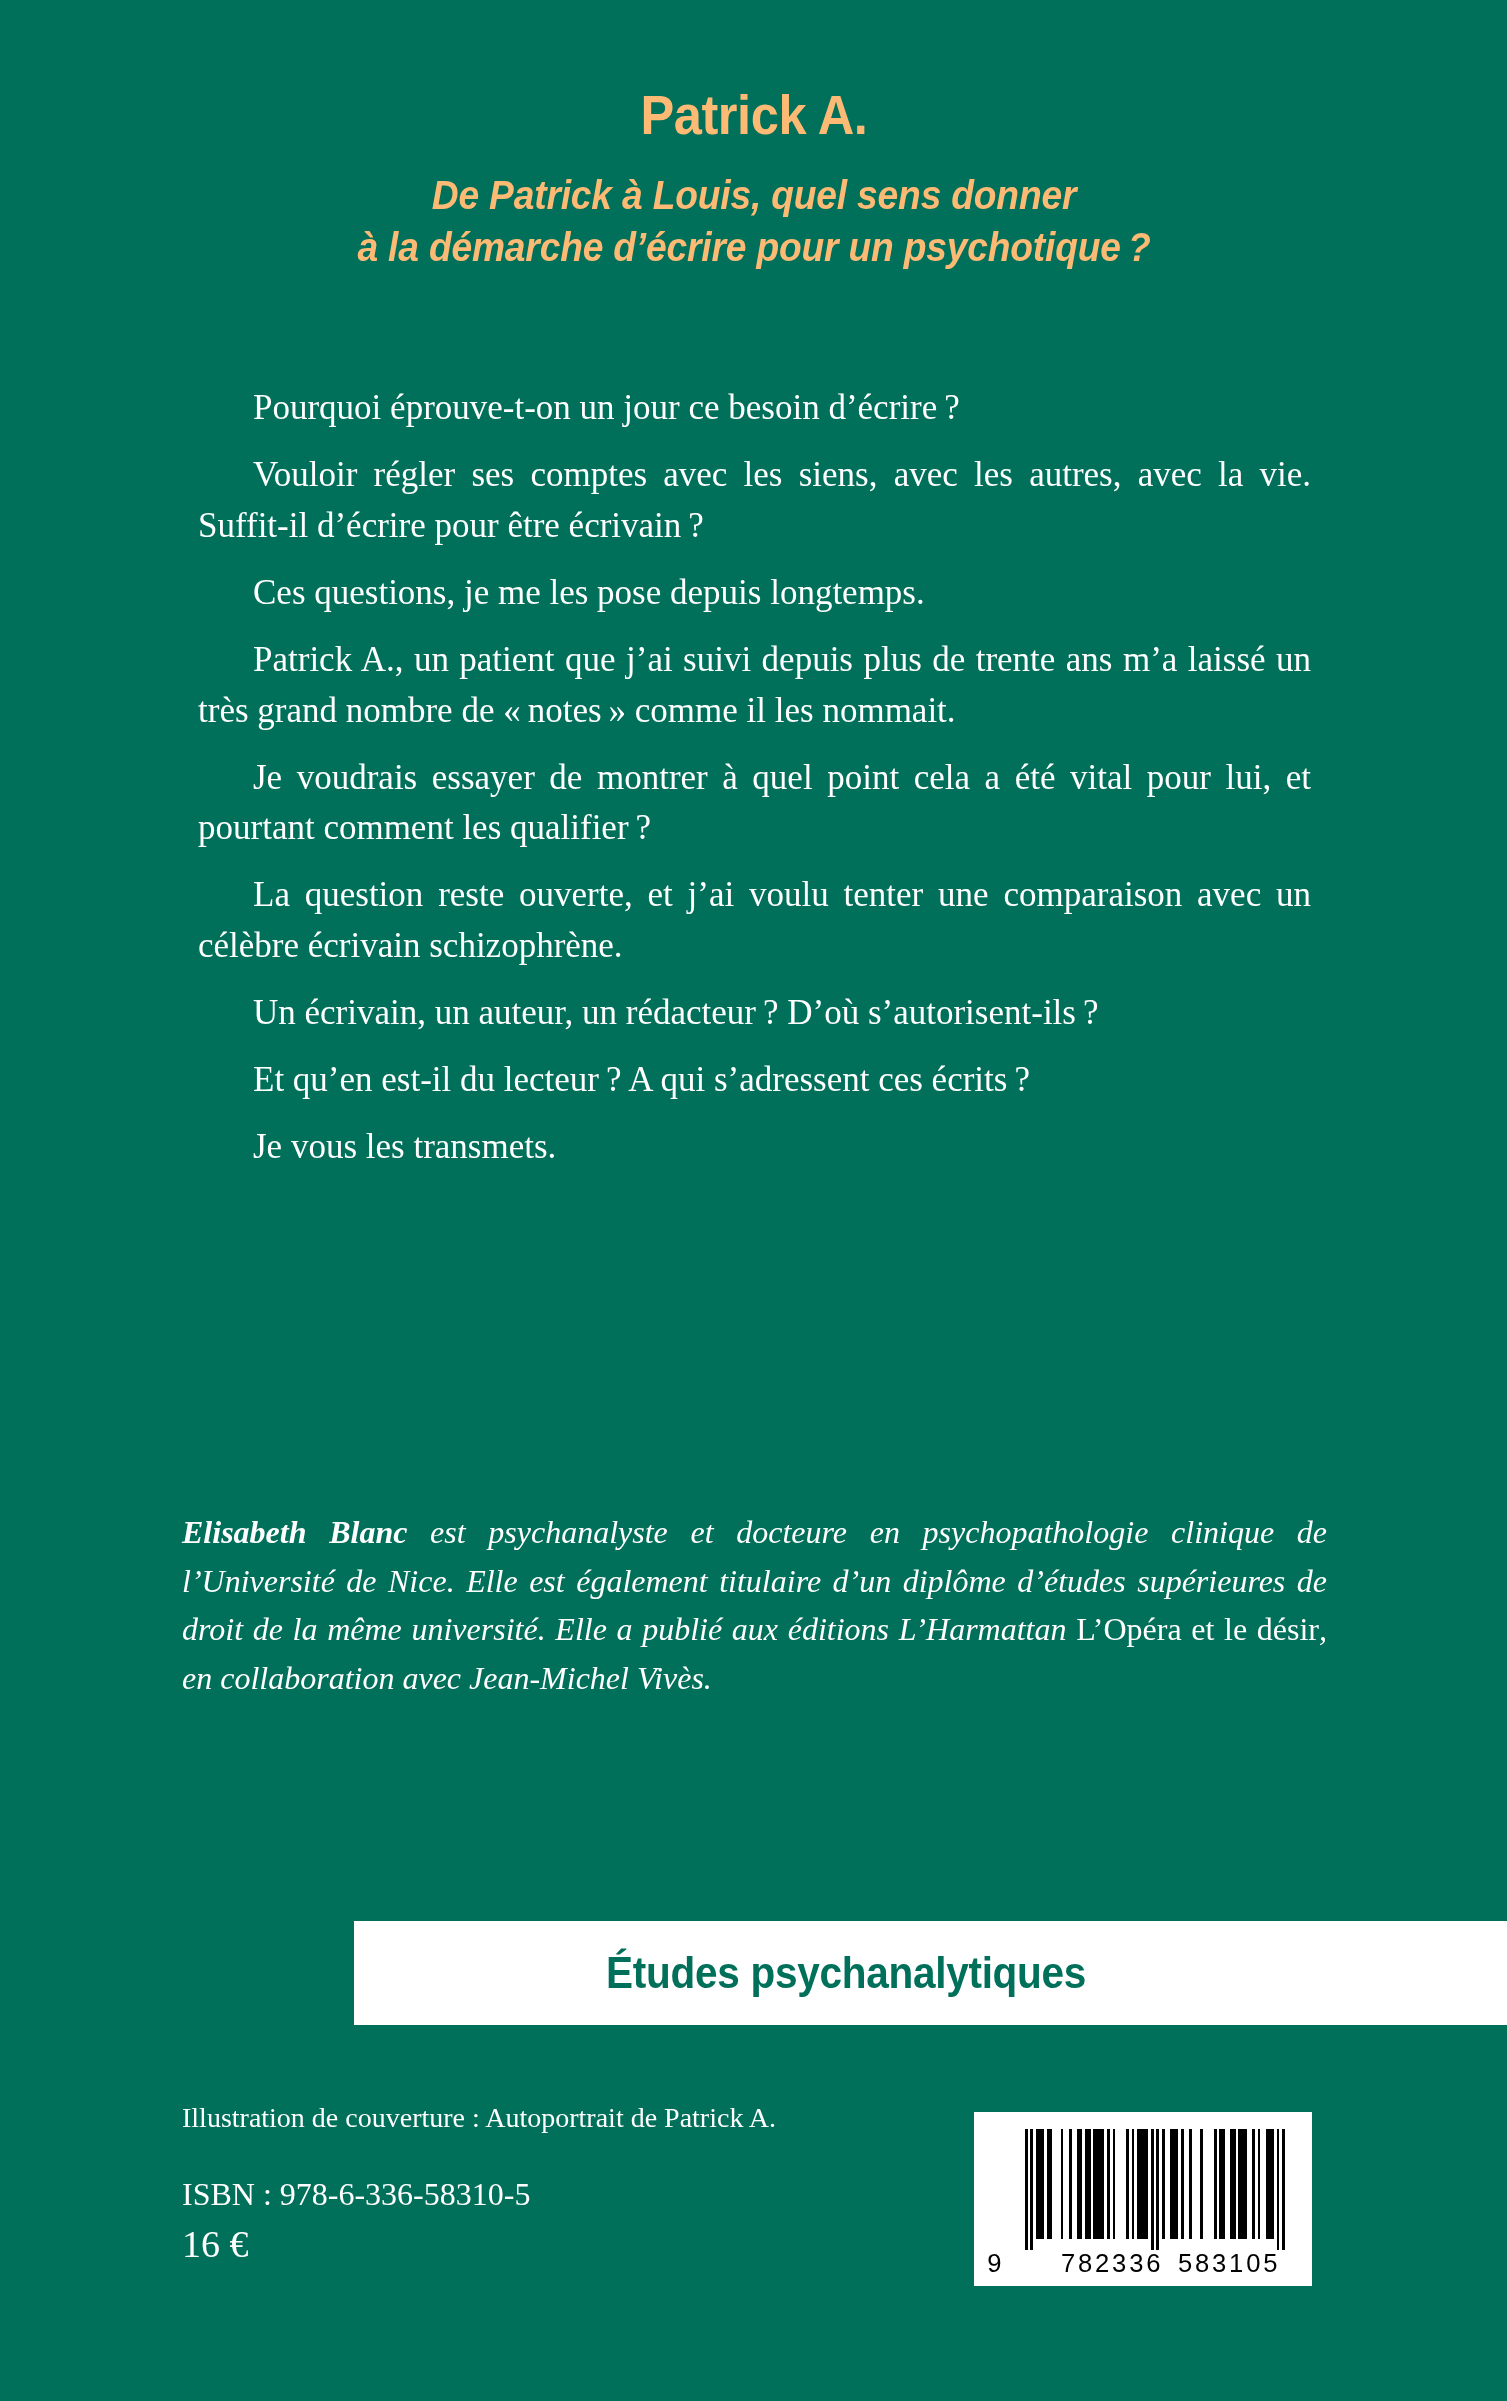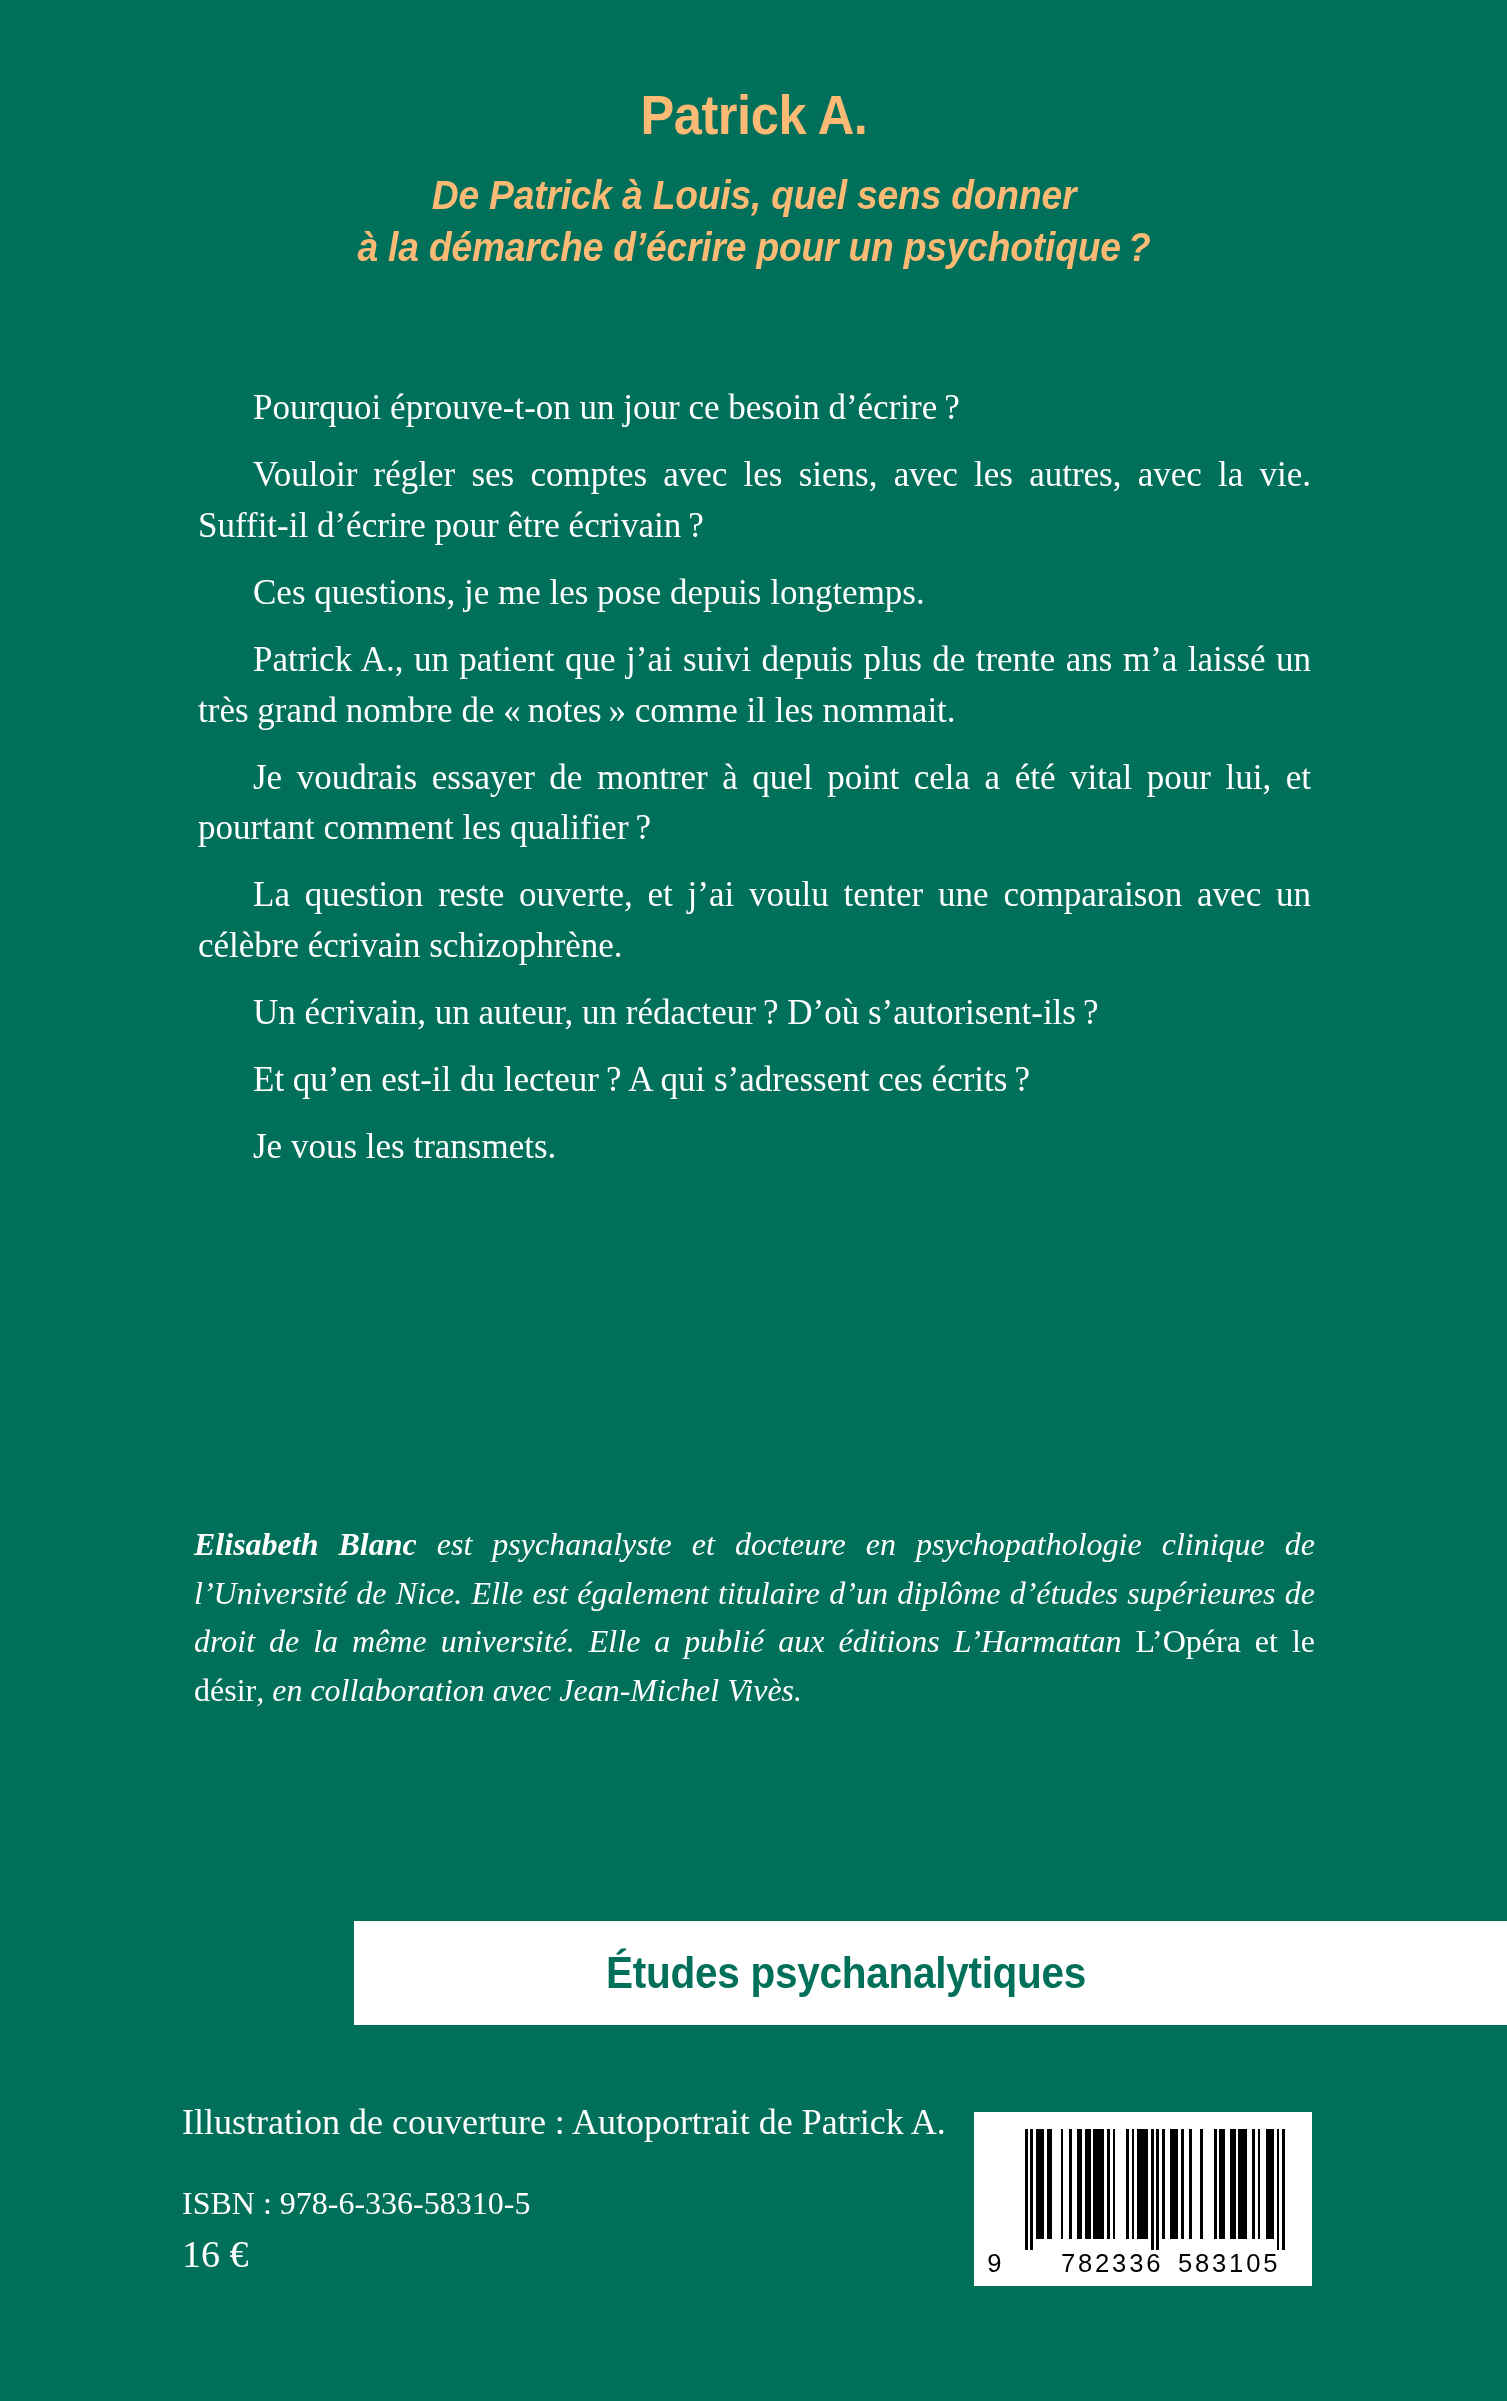--- a/index.html
+++ b/index.html
@@ -71,21 +71,21 @@
     position: absolute;
     left: 182px;
     top: 1508px;
     width: 1145px;
     color: #ffffff;
     font-style: italic;
     font-size: 32px;
     line-height: 1.52;
     text-align: justify;
   }
-  .bio p { margin: 12px; }
+  .bio p { margin: 0; }
   .bio .bio-name { font-weight: bold; font-style: italic; }
   .bio .bio-work { font-style: normal; }
 
   
   .series-banner {
     position: absolute;
     left: 354px;
     top: 1921px;
     width: 1154px;
     height: 104px;
@@ -107,21 +107,21 @@
 
   
   .footer {
     position: absolute;
     left: 182px;
     top: 2101px;
     width: 795px;
     color: #ffffff;
   }
   .cover-credit {
-    font-size: 36px;
+    font-size: 28px;
     line-height: 1.2;
     margin: 0 0 40px 0;
     font-family: Liberation Serif, serif;
   }
   .isbn {
     font-size: 32px;
     line-height: 1.2;
     margin: 0 0 9.5px 0;
   }
   .price {

